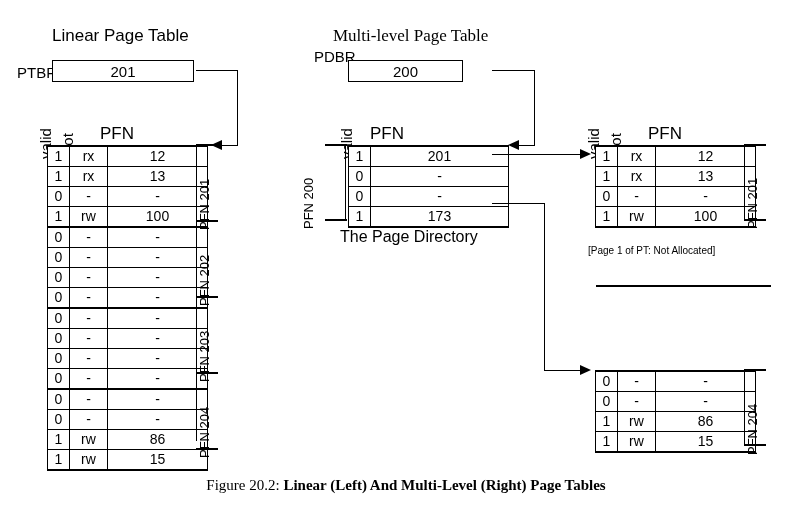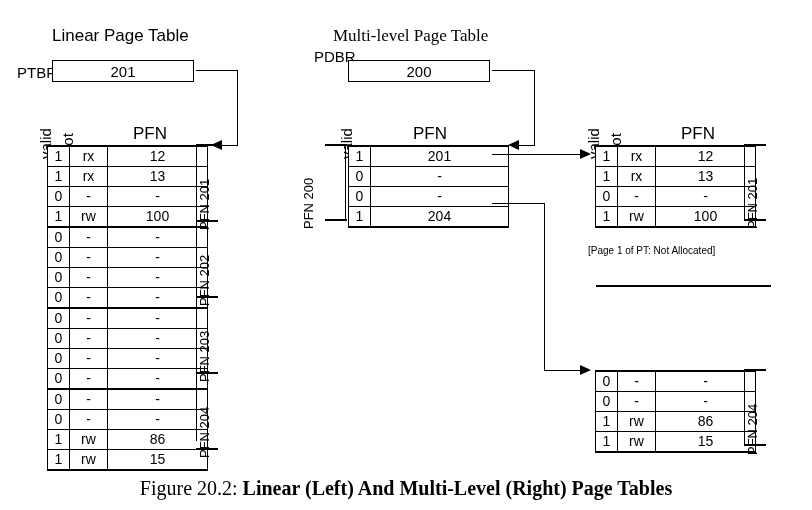--- a/index.html
+++ b/index.html
@@ -41,21 +41,20 @@
     font-size:15px;
     white-space:nowrap;
     transform:rotate(-90deg);
     transform-origin:left bottom;
     position:absolute;
   }
   .hhead{
     font-size:17px;
     white-space:nowrap;
     position:absolute;
-    text-align:center;
   }
 
   
   .ptable{
     position:absolute;
     border-collapse:collapse;
     table-layout:fixed;
     background:#fff;
   }
   .ptable td{
@@ -111,21 +110,21 @@
     border-bottom:5px solid transparent;
     border-left:11px solid #000;
   }
 
   
   .caption{
     position:absolute;
     left:0;right:0;
     text-align:center;
     font-family:"Liberation Serif", serif;
-    font-size:20px;
+    font-size:15px;
     white-space:nowrap;
   }
   .caption .cap-fig{font-weight:normal;}
   .caption .cap-body{font-weight:bold;}
 </style>
 </head>
 <body>
 
 <div id="stage">
 
@@ -242,21 +241,21 @@
       <div class="grp-tick abs" style="left: 196px; top: 296px; width: 22px;"></div>
       <div class="grp-label" style="left: 212px; top: 367px;">PFN 203</div>
       <div class="grp-tick abs" style="left: 196px; top: 372px; width: 22px;"></div>
       <div class="grp-label" style="left: 212px; top: 443px;">PFN 204</div>
       <div class="grp-tick abs" style="left: 196px; top: 448px; width: 22px;"></div>
     </div>
 
   <div class="diagram-title abs" style="left:333px;top:26px;font-family:Liberation Serif, serif;">Multi-level Page Table</div>
 
   <div class="reg-label abs" style="left:305px;top:48px;">PDBR</div>
-  <div class="reg-box abs" style="left:348px;top:60px;width:142px;height:22px;">200</div>
+  <div class="reg-box abs" style="left:348px;top:60px;width:115px;height:22px;">200</div>
 
   <div class="ln-h abs" style="left:492px;top:70px;width:43px;"></div>
   <div class="ln-v abs" style="left:534px;top:70px;height:76px;"></div>
   <div class="ln-h abs" style="left:519px;top:145px;width:16px;"></div>
   <div class="arrow-left abs" style="left:508px;top:140px;"></div>
 
   <div class="vhead" style="left:355px;top:142px;">valid</div>
   <div class="hhead" style="left:370px;top:124px;width:120px;">PFN</div>
 
   <table class="ptable" id="dir-table" style="left:348px;top:145px;">
@@ -272,30 +271,31 @@
         <tr>
           <td>0</td>
           <td>-</td>
         </tr>
         <tr>
           <td>0</td>
           <td>-</td>
         </tr>
         <tr class="grp-end">
           <td>1</td>
-          <td>204</td>
+          <td>173</td>
         </tr>
       </tbody>
   </table>
 
   <div class="grp-rail abs" style="left:345px;top:145px;height:75px;"></div>
   <div class="grp-tick abs" style="left:325px;top:144px;width:22px;"></div>
   <div class="grp-tick abs" style="left:325px;top:219px;width:22px;"></div>
   <div class="grp-label" style="left:316px;top:214px;">PFN 200</div>
 
+  <div class="abs" style="left:340px;top:228px;font-size:16px;white-space:nowrap;">The Page Directory</div>
 
   <div class="ln-h abs" style="left:492px;top:154px;width:90px;"></div>
   <div class="arrow-right abs" style="left:580px;top:149px;"></div>
 
   <div class="ln-h abs" style="left:492px;top:203px;width:53px;"></div>
   <div class="ln-v abs" style="left:544px;top:203px;height:168px;"></div>
   <div class="ln-h abs" style="left:544px;top:370px;width:38px;"></div>
   <div class="arrow-right abs" style="left:580px;top:365px;"></div>
 
   <div class="vhead" style="left:602px;top:142px;">valid</div>

